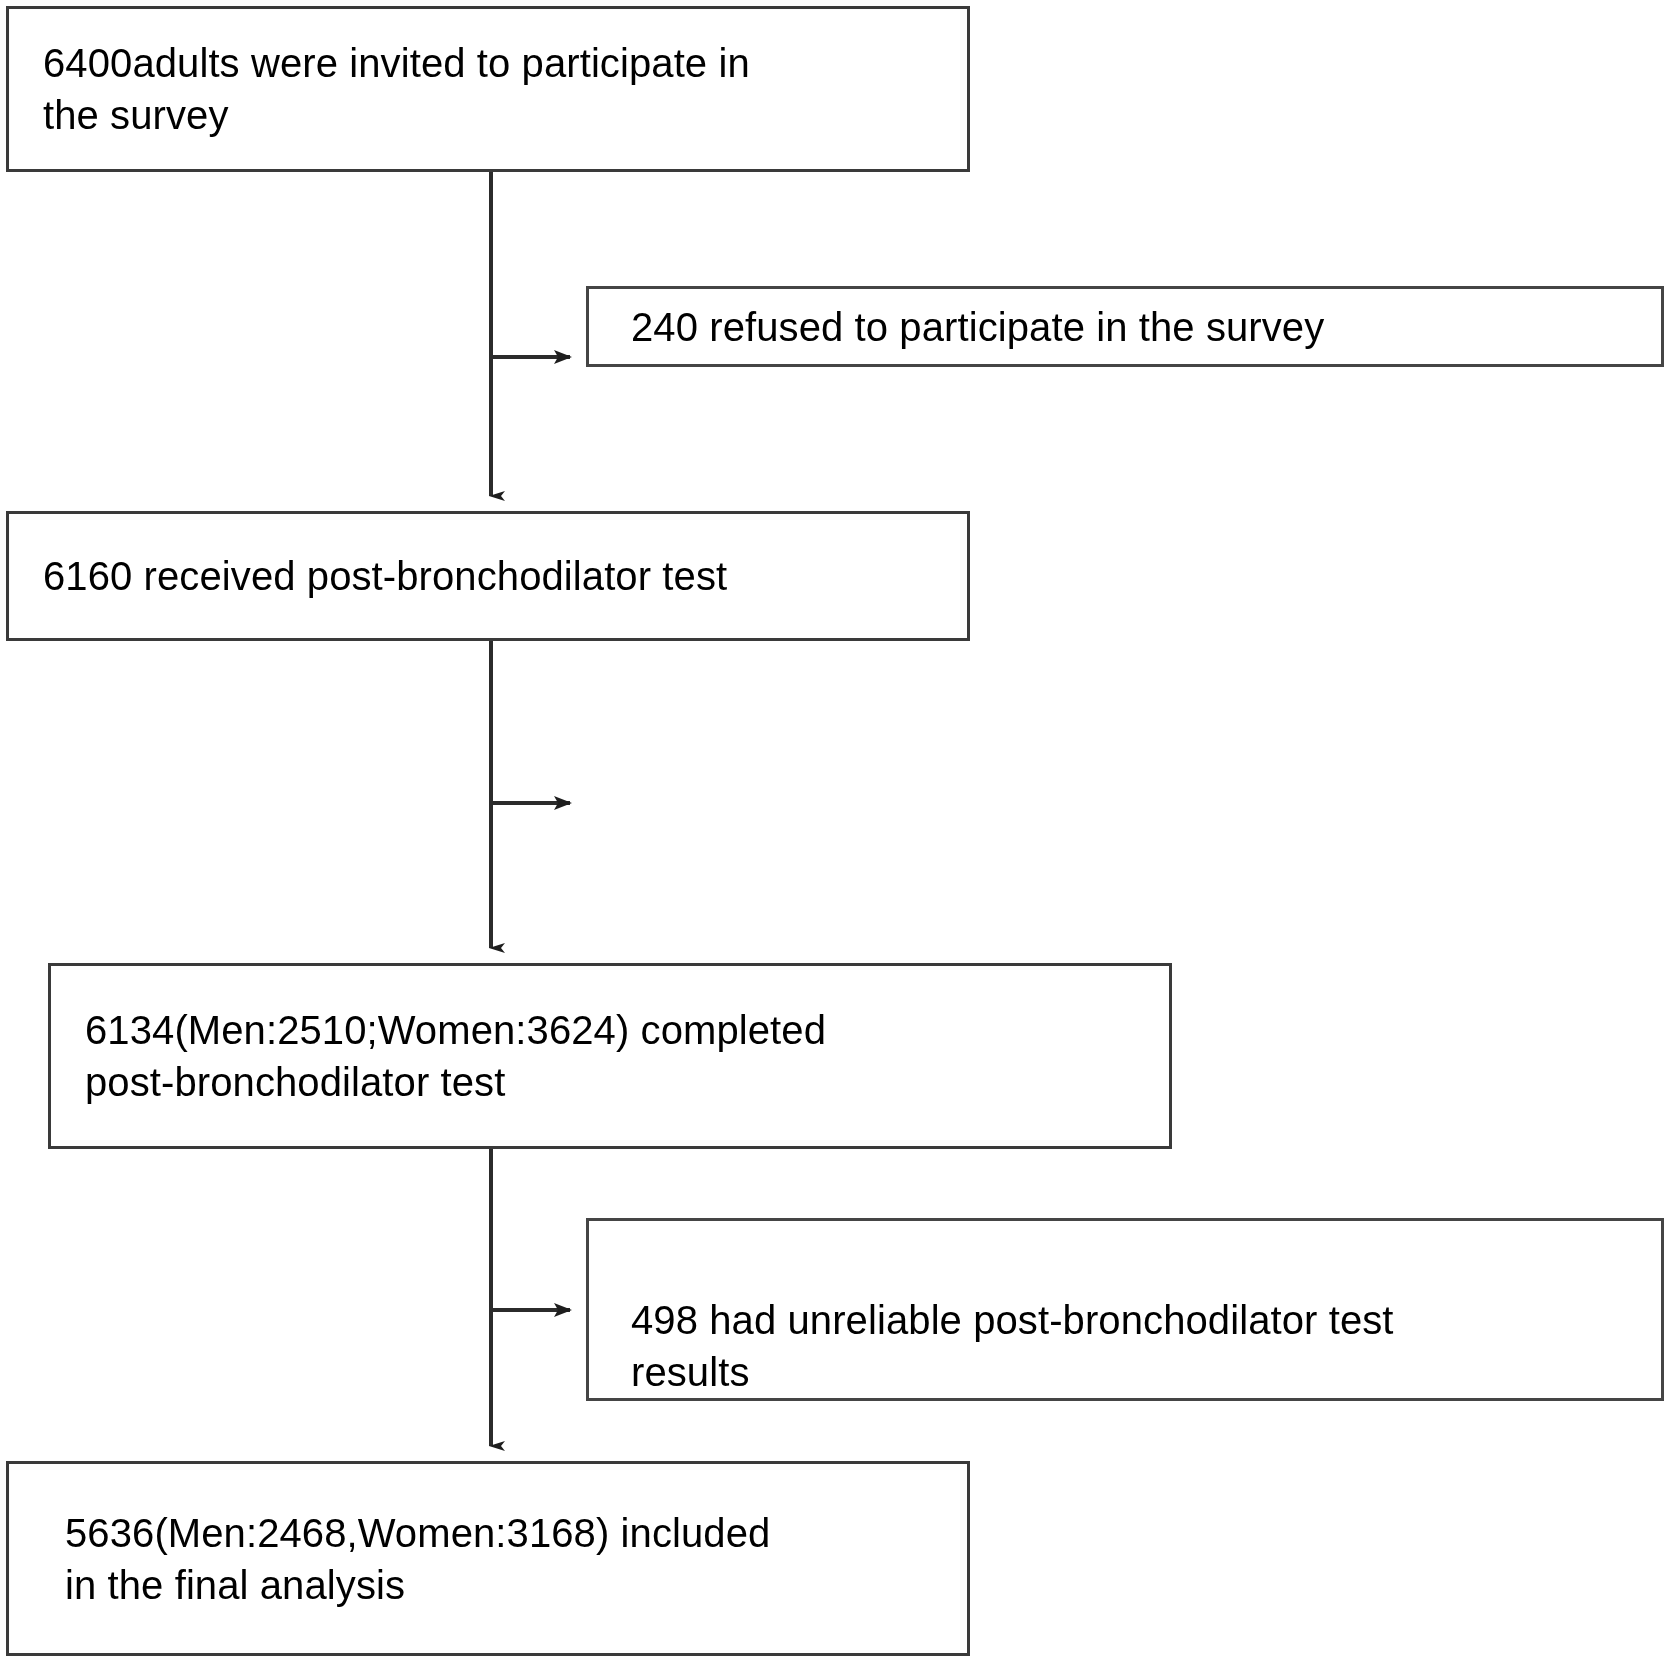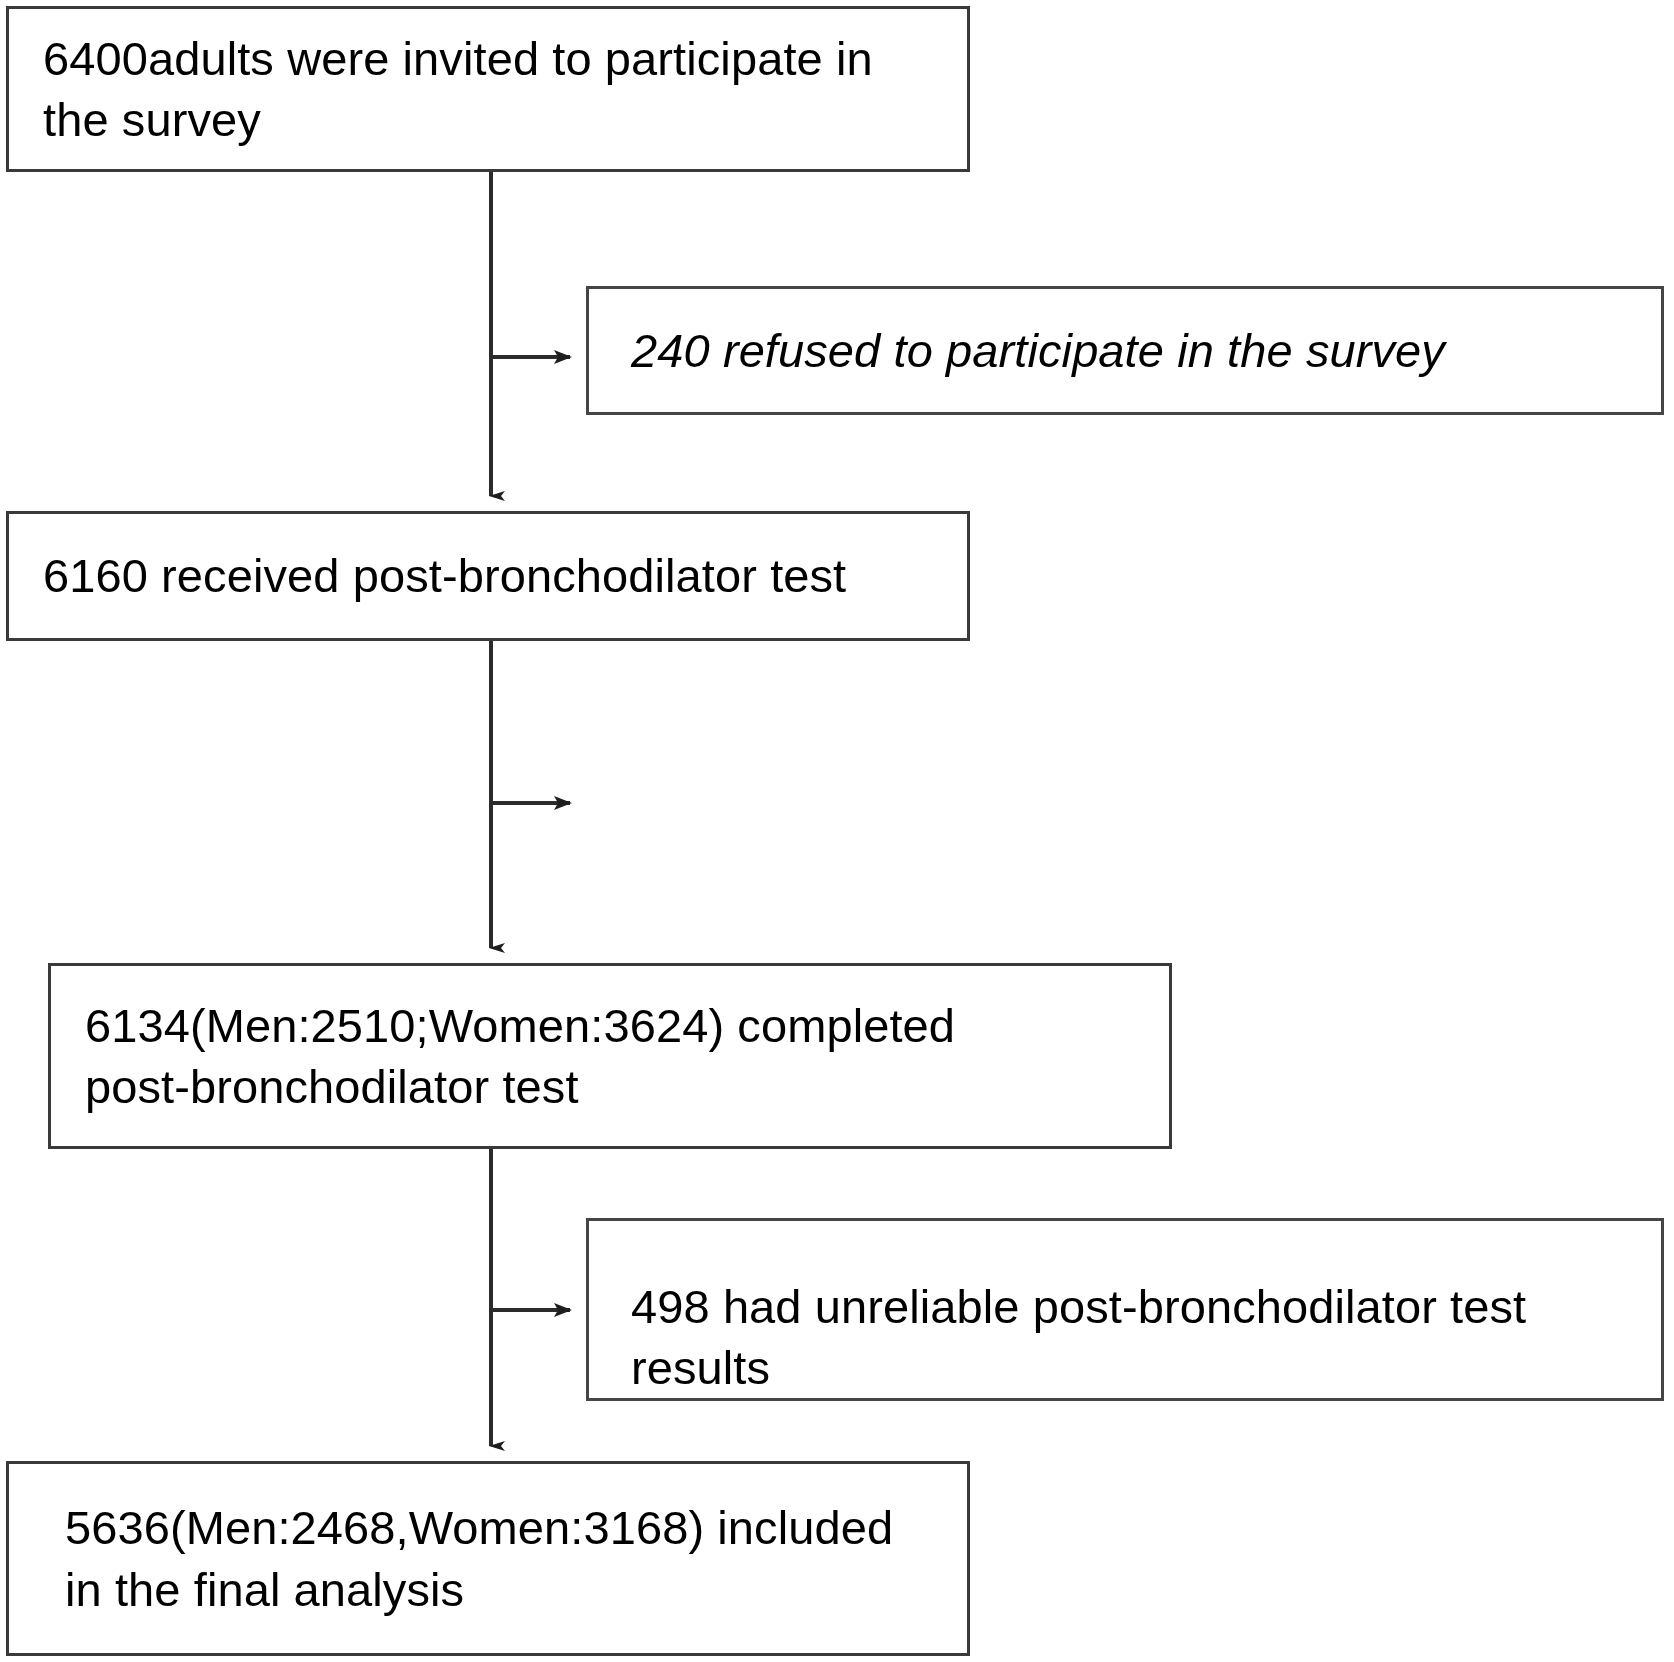--- a/index.html
+++ b/index.html
@@ -42,38 +42,38 @@
     align-items: center;
   }
   .flow-box.side-box {
     border-width: 3px;
     border-color: #454545;
   }
   .box-text {
     display: block;
     width: 100%;
     padding: 0 34px;
-    font-size: 47px;
+    font-size: 40px;
     line-height: 1.30;
     letter-spacing: 0.1px;
     color: #000000;
     white-space: pre-line;
   }
   .side-box .box-text {
     padding: 0 42px;
   }
 
   
   #box-invited   { left: 6px;  top: 6px;    width: 964px;  height: 166px; }
   #box-received  { left: 6px;  top: 511px;  width: 964px;  height: 130px; }
   #box-completed { left: 20px;  top: 963px;  width: 1124px;  height: 186px; margin-left: 28px; }
   #box-final     { left: 6px;  top: 1461px; width: 964px;  height: 195px; padding-left: 22px; }
 
   
-  #box-refused    { left: 586px; top: 286px;  width: 1078px; height: 129px; font-style: italic; }
+  #box-refused    { left: 586px; top: 286px;  width: 1078px; height: 81px; }
   #box-failed     { left: 586px; top: 742px;  width: 1078px; height: 112px; }
   #box-unreliable { left: 586px; top: 1218px; width: 1078px; height: 183px; align-items: flex-end; }
 </style>
 </head>
 <body>
 
 <div id="flow-root">
 
   <svg id="connector-layer" viewBox="0 0 1674 1662" width="1674" height="1662" aria-hidden="true">
     <defs>

